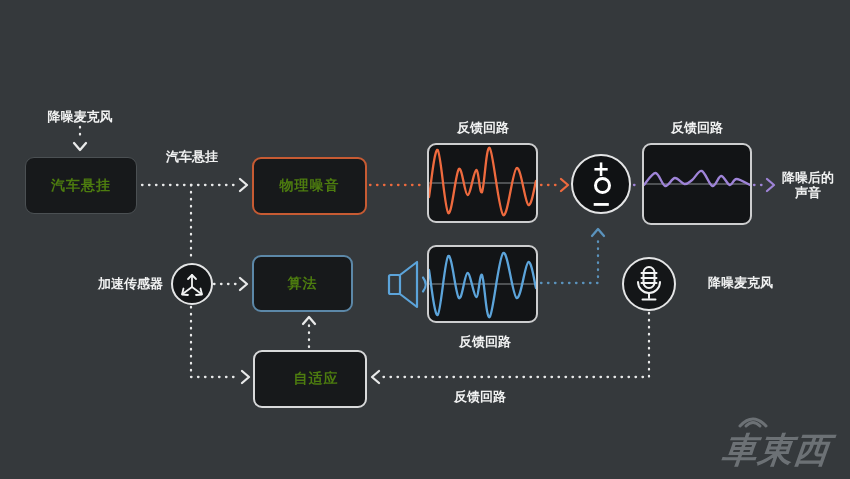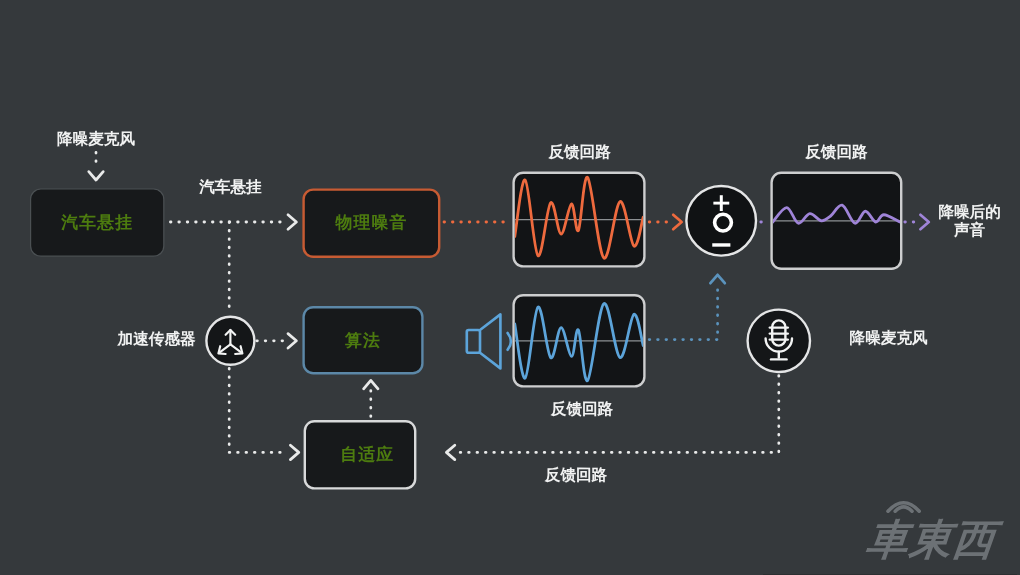--- a/index.html
+++ b/index.html
@@ -128,21 +128,21 @@
         <path d="M19,22 L28.5,29"></path>
           <polyline points="27.5,23.5 29,29.5 23,30"></polyline>
       </g>
     </svg>
   </div>
 
   <div class="node blue" style="left:252px;top:255px;width:101px;height:57px;">
     <span>算法</span>
   </div>
 
-  <div class="node light" style="left:253px;top:350px;width:94px;height:58px;padding-left:12px;">
+  <div class="node light" style="left:253px;top:350px;width:114px;height:58px;padding-left:12px;">
     <span>自适应</span>
   </div>
 
   <div class="lbl center" style="left:433px;top:120px;width:100px;">反馈回路</div>
   <div class="wavebox" style="left:427px;top:143px;width:111px;height:80px;">
     <svg width="107" height="76" viewBox="0 -38 111 76" preserveAspectRatio="none">
       <line x1="0" y1="0" x2="111" y2="0" stroke="#8d9194" stroke-width="1"></line>
       <path stroke="#ee6a3e" stroke-width="2.4" fill="none" stroke-linecap="round" d="M0,14C1.5,6.166666666666667 5.666666666666666,-35.666666666666664 9,-33C12.333333333333334,-30.333333333333332 16.333333333333332,26.833333333333332 20,30C23.666666666666668,33.166666666666664 27.666666666666668,-11 31,-14C34.333333333333336,-17 37,11.833333333333334 40,12C43,12.166666666666666 46.5,-12.5 49,-13C51.5,-13.5 52.666666666666664,12.666666666666666 55,9C57.333333333333336,5.333333333333334 59.333333333333336,-38.833333333333336 63,-35C66.66666666666667,-31.166666666666668 72.33333333333333,28.666666666666668 77,32C81.66666666666667,35.333333333333336 86.66666666666667,-13.333333333333334 91,-15C95.33333333333333,-16.666666666666668 99.66666666666667,19.833333333333332 103,22C106.33333333333333,24.166666666666668 109.66666666666667,2 111,-2"></path>
     </svg>
   </div>

